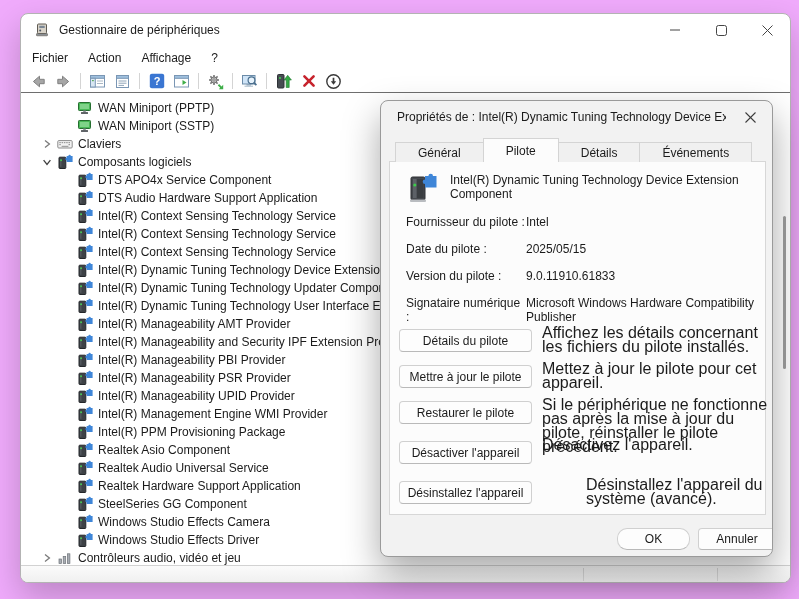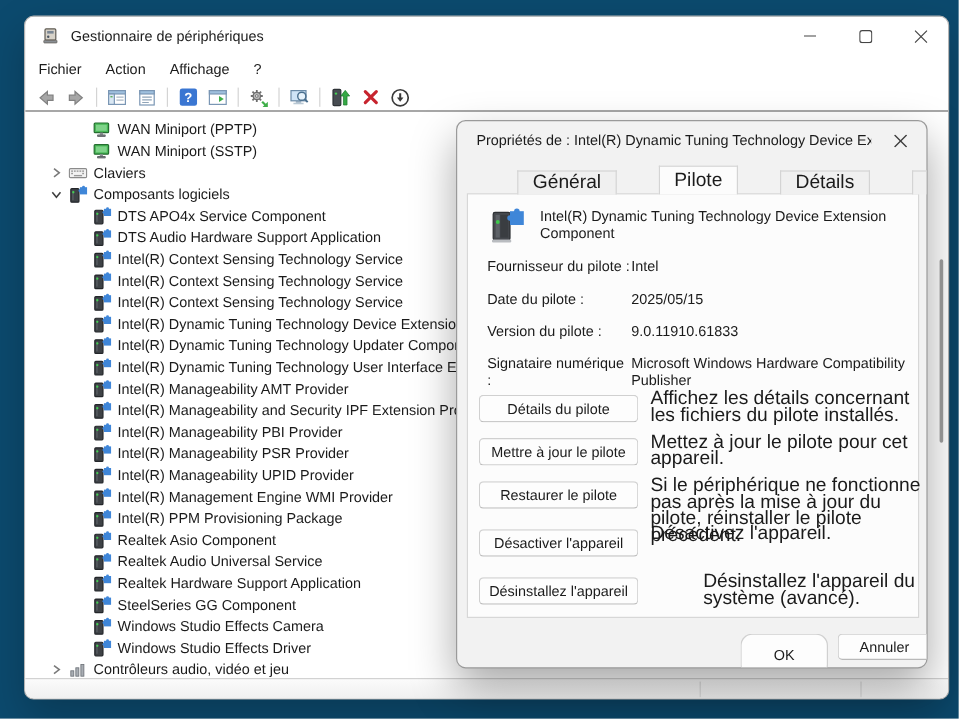--- a/index.html
+++ b/index.html
@@ -1,17 +1,17 @@
 <!DOCTYPE html>
 <html><head>
 <meta charset="utf-8">
 <style>
   * { margin:0; padding:0; box-sizing:border-box; }
   body { width:799px; height:599px; overflow:hidden; }
-  .page { position:relative; width:799px; height:599px; background:#0c4a6e;
+  .page { position:relative; width:799px; height:599px; background:#f0abfc;
           font-family:"Liberation Sans", sans-serif; color:#1b1b1b; }
 
   
   .mmc-window { position:absolute; left:20px; top:13px; width:771px; height:570px;
     background:#ffffff; border:1px solid #b3b3b3; border-radius:8px;
     box-shadow:0 14px 34px rgba(0,0,0,.22); overflow:hidden; }
   .titlebar { position:relative; height:32px; display:flex; align-items:center; padding-left:13px; }
   .app-icon { width:16px; height:16px; display:inline-flex; }
   .window-title { font-size:12px; margin-left:9px; }
   .win-controls { position:absolute; right:0; top:0; height:32px; display:flex; }
@@ -43,43 +43,43 @@
   
   .dialog { position:absolute; left:380px; top:100px; width:393px; height:457px;
     background:#f2f2f2; border:1px solid #9a9a9a; border-radius:8px;
     box-shadow:0 16px 36px rgba(0,0,0,.34); z-index:10; overflow:hidden; }
   .dlg-title { position:absolute; left:16px; top:9px; right:46px; font-size:12px;
     white-space:nowrap; overflow:hidden; }
   .dlg-close { position:absolute; right:12px; top:6px; width:20px; height:20px;
     display:flex; align-items:center; justify-content:center; border-radius:3px; }
 
   .tabs { position:absolute; left:14px; top:38px; height:23px; display:flex; align-items:flex-end; z-index:3; }
-  .tab { height:20px; padding:0 12px; display:flex; align-items:center; font-size:16px;
-    background:#f0f0f0; border:1px solid #d4d4d4; border-bottom:none; margin-right:-1px;margin-left:36px; }
+  .tab { height:20px; padding:0 22px; display:flex; align-items:center; font-size:12px;
+    background:#f0f0f0; border:1px solid #d4d4d4; border-bottom:none; margin-right:-1px; }
   .tab.selected { height:24px; background:#fcfcfc; position:relative; z-index:4; }
   .tab-page { position:absolute; left:8px; top:60px; width:377px; height:354px;
     background:#fcfcfc; border:1px solid #d7d7d7; z-index:1; }
 
   .dev-icon { position:absolute; left:22px; top:69px; width:36px; height:36px; z-index:2; }
   .dev-name { position:absolute; left:69px; top:72px; width:302px; font-size:12px; line-height:14px; z-index:2; }
 
   .field { position:absolute; left:25px; width:350px; font-size:12px; z-index:2; display:flex; }
   .field .f-label { width:120px; flex:none; }
   .field .f-value { width:238px; line-height:14px; }
   .field1 { top:114px; } .field2 { top:141px; } .field3 { top:168px; } .field4 { top:195px; }
 
   .dlg-btn { position:absolute; background:#fdfdfd; border:1px solid #d0d0d0;
     border-bottom-color:#b9b9b9; border-radius:4px; font-size:12px; font-family:inherit;
     display:flex; align-items:center; justify-content:center; z-index:2; color:#1b1b1b; }
   .action-btn { left:18px; width:133px; height:23px; }
   .ab1 { top:228px; } .ab2 { top:264px; } .ab3 { top:300px; } .ab4 { top:340px; } .ab5 { top:380px; }
   .action-desc { position:absolute; left:161px; width:226px; font-size:16px; line-height:14px; z-index:2; }
   .ad1 { top:225px; } .ad2 { top:261px; } .ad3 { top:297px; } .ad4 { top:337px; } .ad5 { top:377px;margin-left:44px; }
 
-  .btn-ok { left:236px; top:427px; width:73px; height:36px;border-radius:10px; }
+  .btn-ok { left:236px; top:427px; width:73px; height:22px;border-radius:10px; }
   .btn-cancel { left:317px; top:427px; width:78px; height:22px; }
 </style>
 </head>
 <body>
 
 <div class="page">
 
   <div class="mmc-window">
     <div class="titlebar">
       <span class="app-icon icon">

